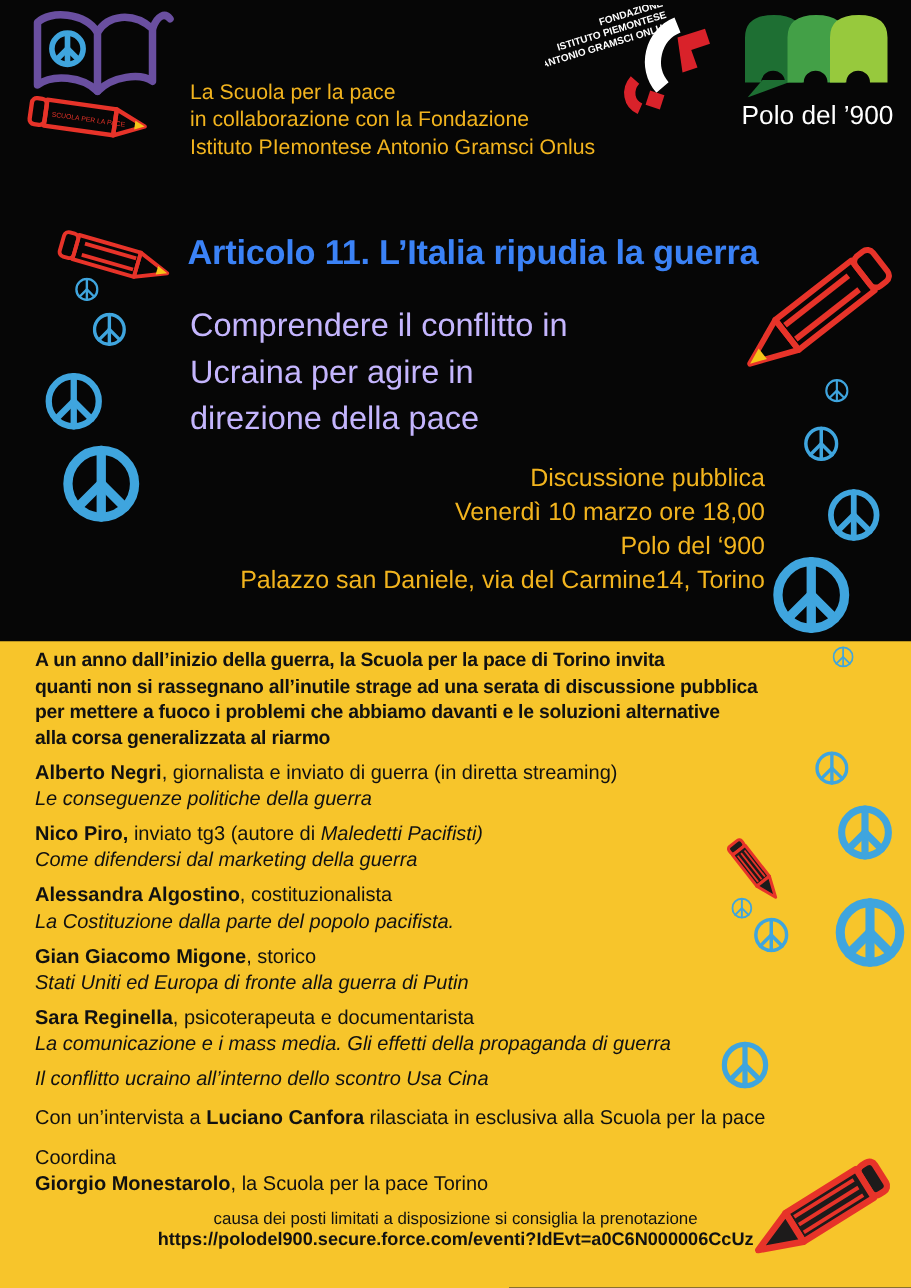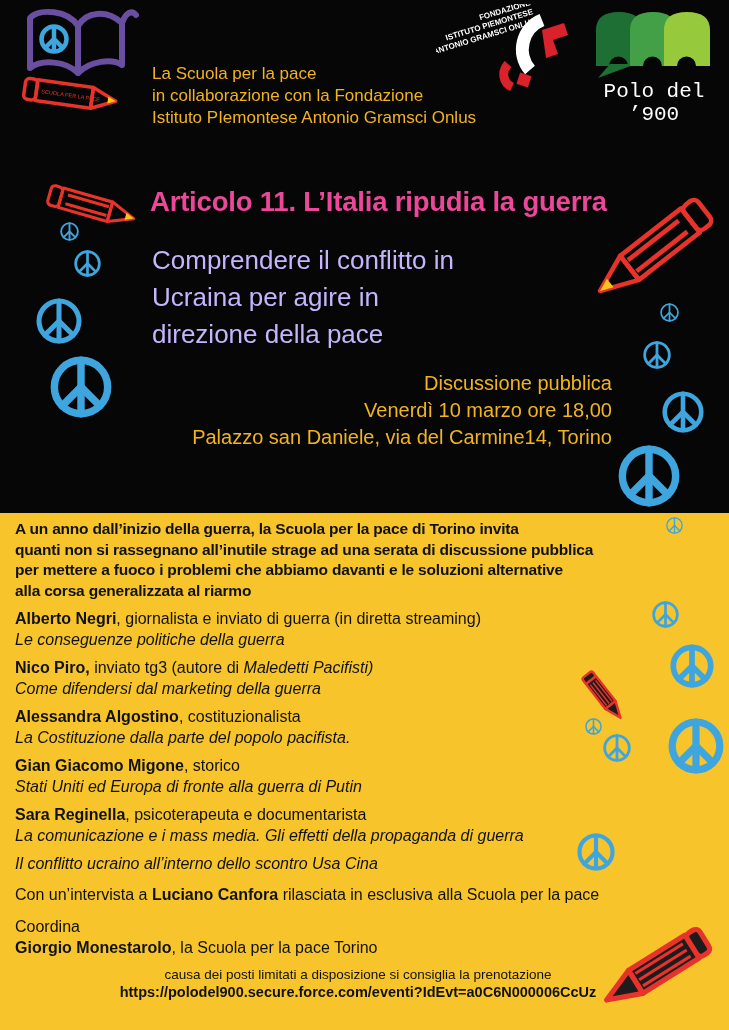--- a/index.html
+++ b/index.html
@@ -1,27 +1,27 @@
 <!DOCTYPE html>
 <html><head>
 <meta charset="utf-8">
 <style>
   html,body{margin:0;padding:0;background:#333;}
   .page{position:relative;width:729px;height:1030px;margin:0 auto;overflow:hidden;
         background:#F7C52B;font-family:"Liberation Sans",sans-serif;}
   .black{position:absolute;top:0;left:0;width:729px;height:513px;background:#060606;}
   .org-lines{position:absolute;left:152px;top:63px;font-size:17px;line-height:22px;color:#F2B41E;white-space:nowrap;}
-  .title{position:absolute;left:150px;top:186px;font-size:27.5px;font-weight:bold;color:#ec4899;white-space:nowrap;letter-spacing:-0.2px;}
+  .title{position:absolute;left:150px;top:186px;font-size:27.5px;font-weight:bold;color:#3b82f6;white-space:nowrap;letter-spacing:-0.2px;}
   .subtitle{position:absolute;left:152px;top:242px;font-size:26px;line-height:37px;color:#c4b5fd;white-space:nowrap;}
   .event{position:absolute;right:117px;top:370px;text-align:right;font-size:20px;line-height:27px;color:#F2B41E;white-space:nowrap;}
   .logo-left{position:absolute;left:16px;top:2px;width:128px;height:118px;}
   .gramsci{position:absolute;left:436px;top:4px;width:142px;height:96px;}
   .polo{position:absolute;left:584px;top:8px;width:140px;height:96px;text-align:center;}
-  .polo-text{font-family:Liberation Mono, monospace;color:#FFFFFF;font-size:21px;margin-top:-2px;}
-  .yellow{position:absolute;top:513px;left:0;right:0;bottom:0;padding:6px 0 0 15px;color:#111111;}
+  .polo-text{font-family:Liberation Sans, sans-serif;color:#FFFFFF;font-size:21px;margin-top:-2px;}
+  .yellow{position:absolute;top:513px;left:0;right:0;bottom:0;padding:6px 0 0 28px;color:#111111;}
   .intro{font-size:15.5px;font-weight:bold;line-height:20.5px;letter-spacing:-0.2px;white-space:nowrap;}
   .speaker{margin-top:7px;font-size:16px;line-height:21px;white-space:nowrap;}
   .speaker .name{font-weight:bold;}
   .speaker .topic{font-style:italic;}
   .speaker .em{font-style:italic;margin-top:16px;}
   .interview{margin-top:12px;font-size:16px;white-space:nowrap;}
   .interview .name{font-weight:bold;}
   .coordina{margin-top:12px;font-size:16px;line-height:21px;white-space:nowrap;}
   .coordina .name{font-weight:bold;}
   .booking{margin-top:8px;text-align:center;padding-right:28px;}
@@ -97,20 +97,21 @@
     <div class="title">Articolo 11. L’Italia ripudia la guerra</div>
     <div class="subtitle">
       <div>Comprendere il conflitto in</div>
       <div>Ucraina per agire in</div>
       <div>direzione della pace</div>
     </div>
 
     <div class="event">
       <div>Discussione pubblica</div>
       <div>Venerdì 10 marzo ore 18,00</div>
+      <div>Polo del ‘900</div>
       <div>Palazzo san Daniele, via del Carmine14, Torino</div>
     </div>
   </div>
 
   <div class="yellow">
 
     <div class="intro">
       <div>A un anno dall’inizio della guerra, la Scuola per la pace di Torino invita</div>
       <div>quanti non si rassegnano all’inutile strage ad una serata di discussione pubblica</div>
       <div>per mettere a fuoco i problemi che abbiamo davanti e le soluzioni alternative</div>

